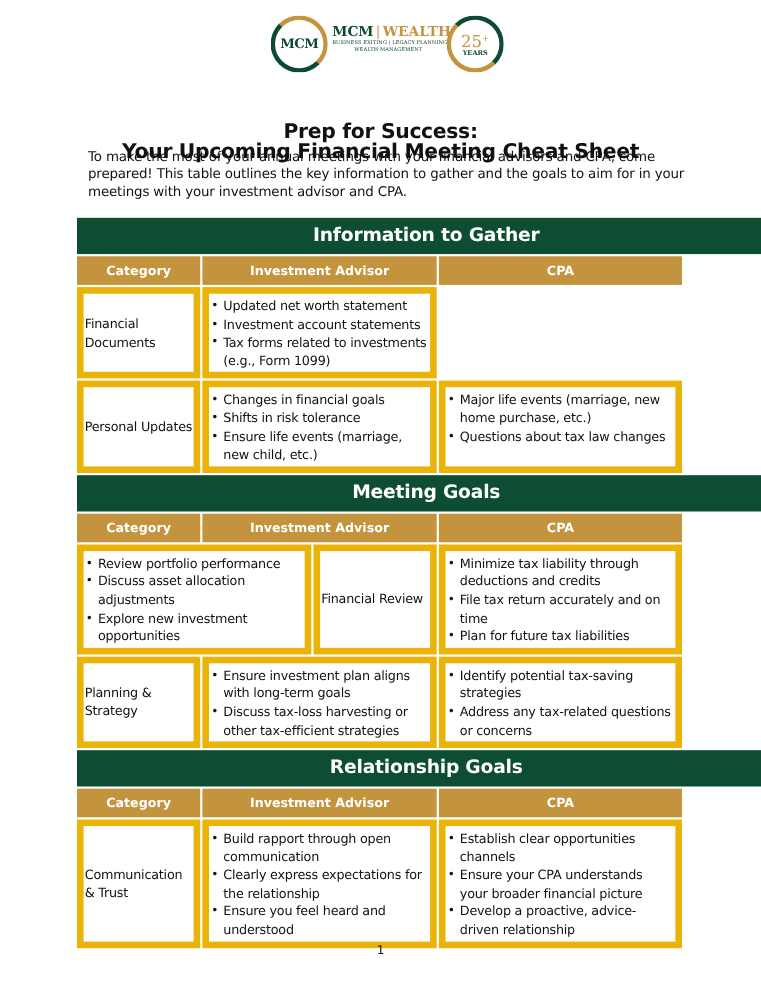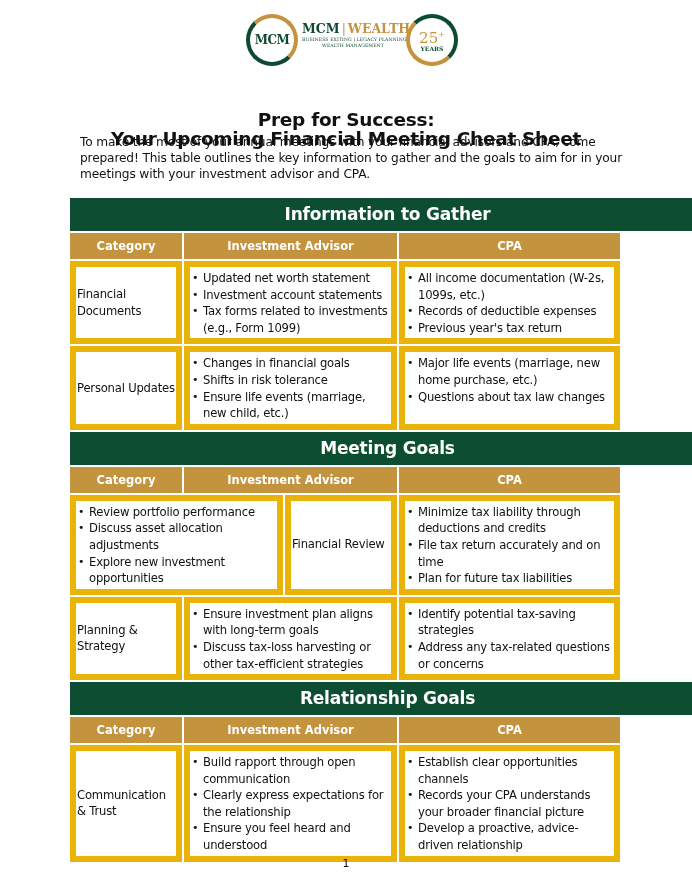--- a/index.html
+++ b/index.html
@@ -91,27 +91,20 @@
         <div class="cell cat c1">
           <span>Financial Documents</span>
         </div>
         <div class="cell c2">
           <ul>
             <li>Updated net worth statement</li>
             <li>Investment account statements</li>
             <li>Tax forms related to investments (e.g., Form 1099)</li>
           </ul>
         </div>
-        <div class="cell c3">
-          <ul>
-            <li>All income documentation (W-2s, 1099s, etc.)</li>
-            <li>Records of deductible expenses</li>
-            <li>Previous year's tax return</li>
-          </ul>
-        </div>
       </div>
       <div class="row">
         <div class="cell cat c1">
           <span>Personal Updates</span>
         </div>
         <div class="cell c2">
           <ul>
             <li>Changes in financial goals</li>
             <li>Shifts in risk tolerance</li>
             <li>Ensure life events (marriage, new child, etc.)</li>
@@ -185,21 +178,21 @@
         <div class="cell c2">
           <ul>
             <li>Build rapport through open communication</li>
             <li>Clearly express expectations for the relationship</li>
             <li>Ensure you feel heard and understood</li>
           </ul>
         </div>
         <div class="cell c3">
           <ul>
             <li>Establish clear opportunities channels</li>
-            <li>Records your CPA understands your broader financial picture</li>
+            <li>Ensure your CPA understands your broader financial picture</li>
             <li>Develop a proactive, advice-driven relationship</li>
           </ul>
         </div>
       </div>
     </div>
   </div>
 
 <div class="page-num">1</div>
 
 </body></html>

